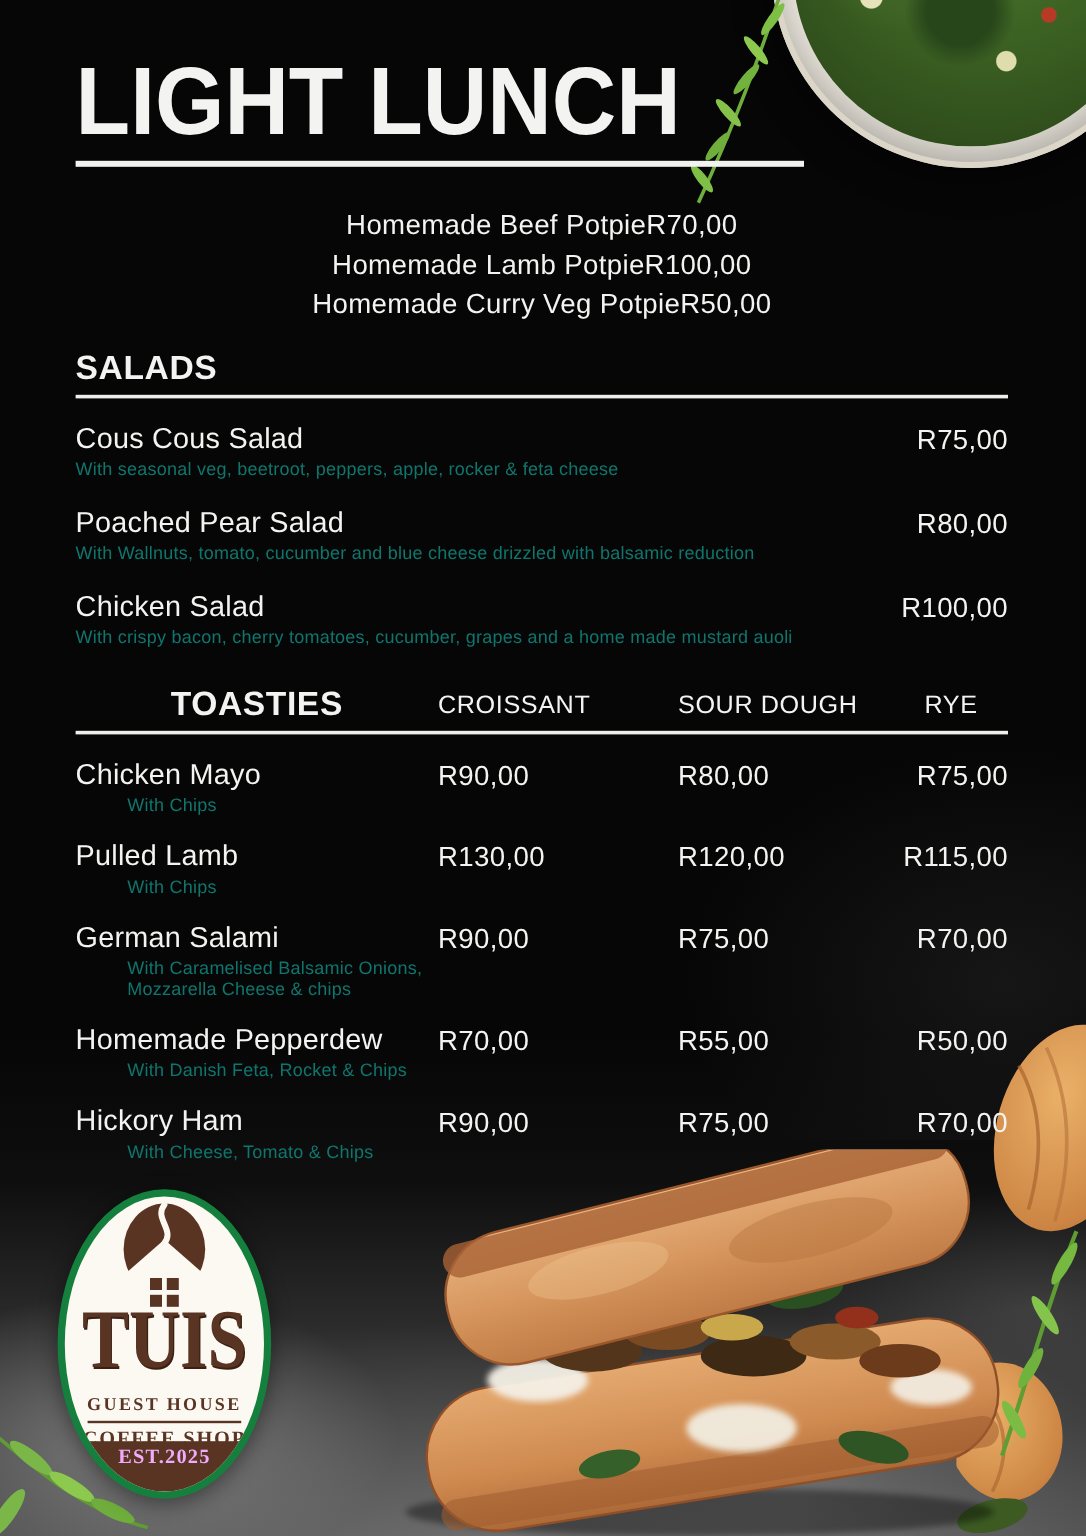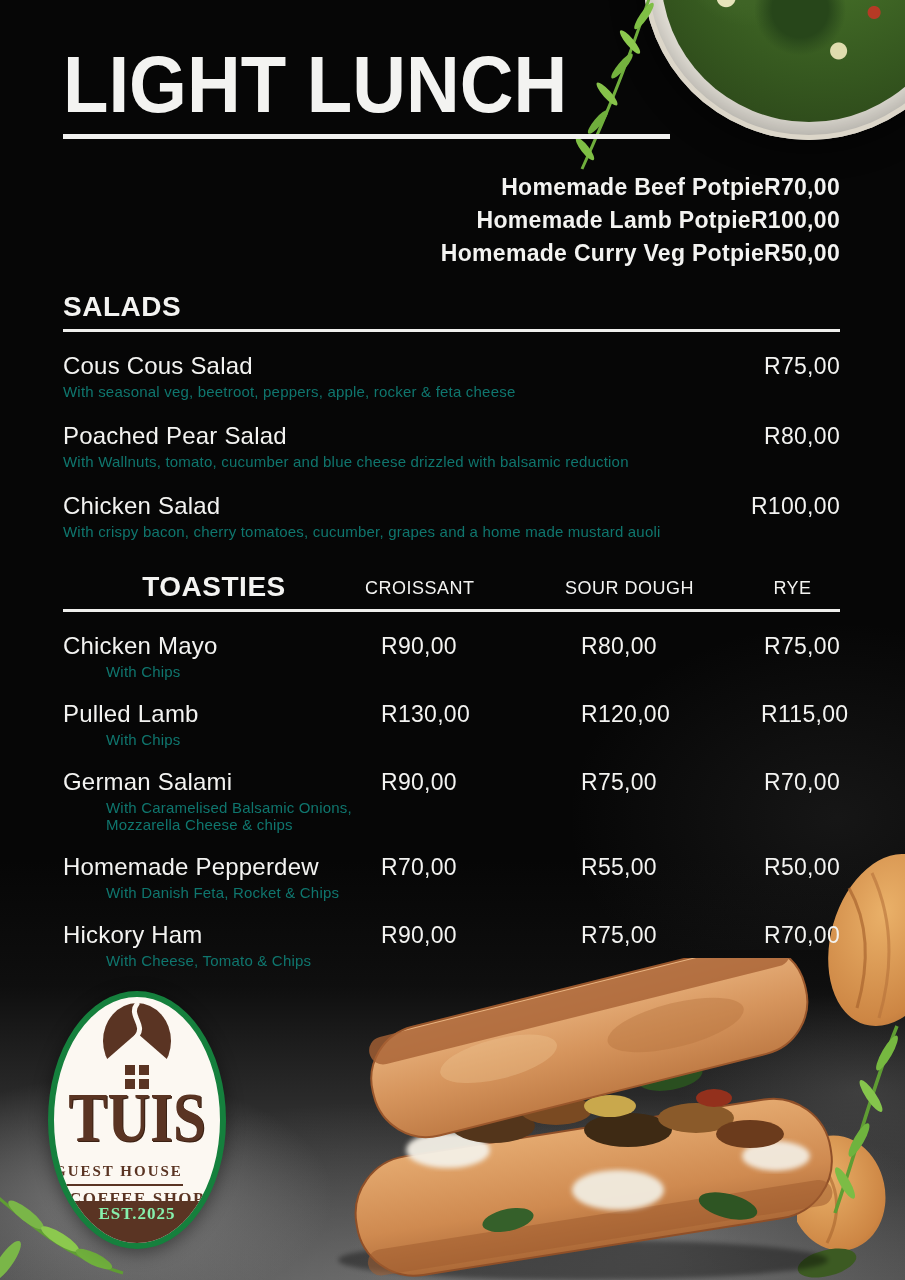--- a/index.html
+++ b/index.html
@@ -61,78 +61,78 @@
   }
   .logo-art  { position:absolute; top:4px; left:50%; transform:translateX(-50%); }
   .logo-tuis {
     position:absolute; top:88px; width:100%; text-align:center;
     font-family:"Liberation Serif", serif; font-weight:700; color:#5a3423;
     font-size:62px; line-height:64px; letter-spacing:0px;
     transform:scaleY(1.12) scaleX(.95);
     text-shadow:1px 1px 0 #3a2013;
   }
   .logo-guest {
-    position:absolute; top:166px; width:100%; text-align:left;
+    position:absolute; top:166px; width:100%; text-align:center;
     font-family:"Liberation Serif", serif; font-weight:700; color:#5a3423;
     font-size:15px; letter-spacing:2px;
   }
   .logo-guest span { display:inline-block; padding-bottom:4px; border-bottom:2px solid #5a3423; }
   .logo-coffee {
     position:absolute; top:192px; width:100%; text-align:center;
     font-family:"Liberation Serif", serif; font-weight:700; color:#5a3423;
     font-size:17px; letter-spacing:1.5px;
   }
   .logo-band {
     position:absolute; bottom:0; left:0; right:0; height:42px; background:#5a3423;
     text-align:center;
   }
   .logo-est {
-    font-family:"Liberation Serif", serif; font-weight:700; color:#86efac;
+    font-family:"Liberation Serif", serif; font-weight:700; color:#f0abfc;
     font-size:17px; letter-spacing:1px; line-height:26px;
   }
 
   
   .content { position:relative; z-index:3; padding:0 65px 0 63px; }
 
   .title {
     padding-top:46px;
     font-size:80px; line-height:78px; font-weight:700; letter-spacing:0;
     transform:scaleX(.93); transform-origin:left center; white-space:nowrap;
   }
   .title-rule { margin-top:10px; width:607px; height:5px; background:#f2f2f0; }
 
   .potpies { margin-top:32px; }
-  .potpie-row { display:flex; justify-content:flex-end; align-items:baseline; line-height:33px;font-weight:bold; }
+  .potpie-row { display:flex; justify-content:center; align-items:baseline; line-height:33px; }
   .potpie-row .nm { font-size:23px; letter-spacing:.3px; }
   .potpie-row .pr { font-size:23px; letter-spacing:.3px; }
 
   .section-heading { margin-top:22px; font-size:28px; line-height:30px; font-weight:700; letter-spacing:.5px; }
   .section-rule { margin-top:7px; height:3px; background:#eeeeec; }
 
   .salad-item { margin-top:20px; margin-bottom:22px; }
   .salad-item:last-child { margin-bottom:16px; }
   .salad-line { display:flex; justify-content:space-between; align-items:flex-end; line-height:28px; }
   .item-name { font-size:24px; letter-spacing:.2px; }
   .item-price { font-size:23px; letter-spacing:.3px; }
   .item-desc { font-size:15px; line-height:17px; margin-top:3px; color:#0f766e; letter-spacing:.2px; }
 
   .toasties-head {
     margin-top:32px; display:grid; grid-template-columns:302px 200px 180px 1fr;
     align-items:end;
   }
-  .toasties-head .col-h { font-size:18px; letter-spacing:.5px; line-height:28px; }
+  .toasties-head .col-h { font-size:21px; letter-spacing:.5px; line-height:28px; }
   .toasties-head .col-h.right { text-align:center; }
   .toasties-head .section-heading { margin-top:0;text-align:center; }
 
   .t-row {
     margin-top:20px; margin-bottom:13px;
     display:grid; grid-template-columns:302px 200px 180px 1fr; align-items:start;
   }
   .t-row .item-desc { max-width:258px;margin-left:43px; }
-  .t-price { font-size:23px; line-height:28px; letter-spacing:.3px;margin-left:16px; }
+  .t-price { font-size:23px; line-height:28px; letter-spacing:.3px; }
   .t-price.right { text-align:right; }
 </style>
 </head>
 <body>
 
 <div class="page">
 
   <div class="haze-right"></div>
   <div class="smoke"></div>
 

